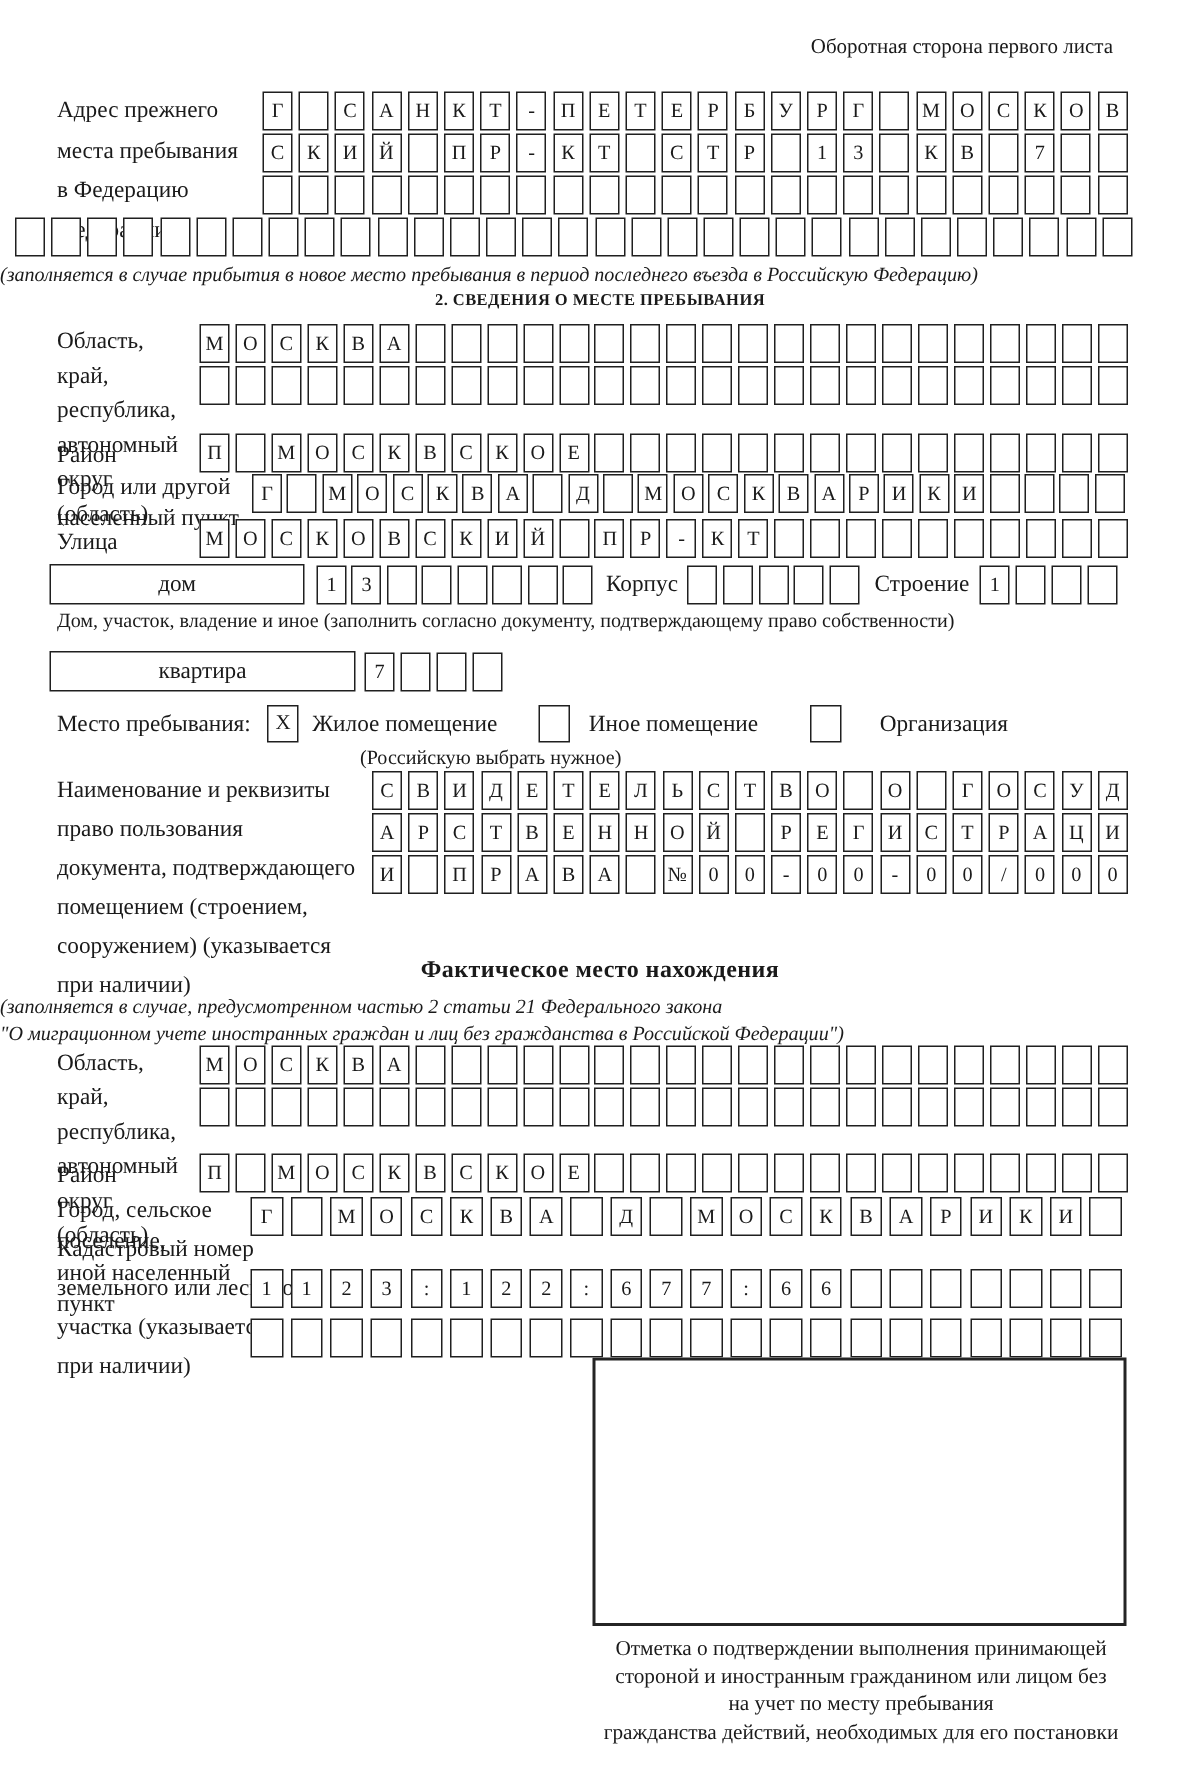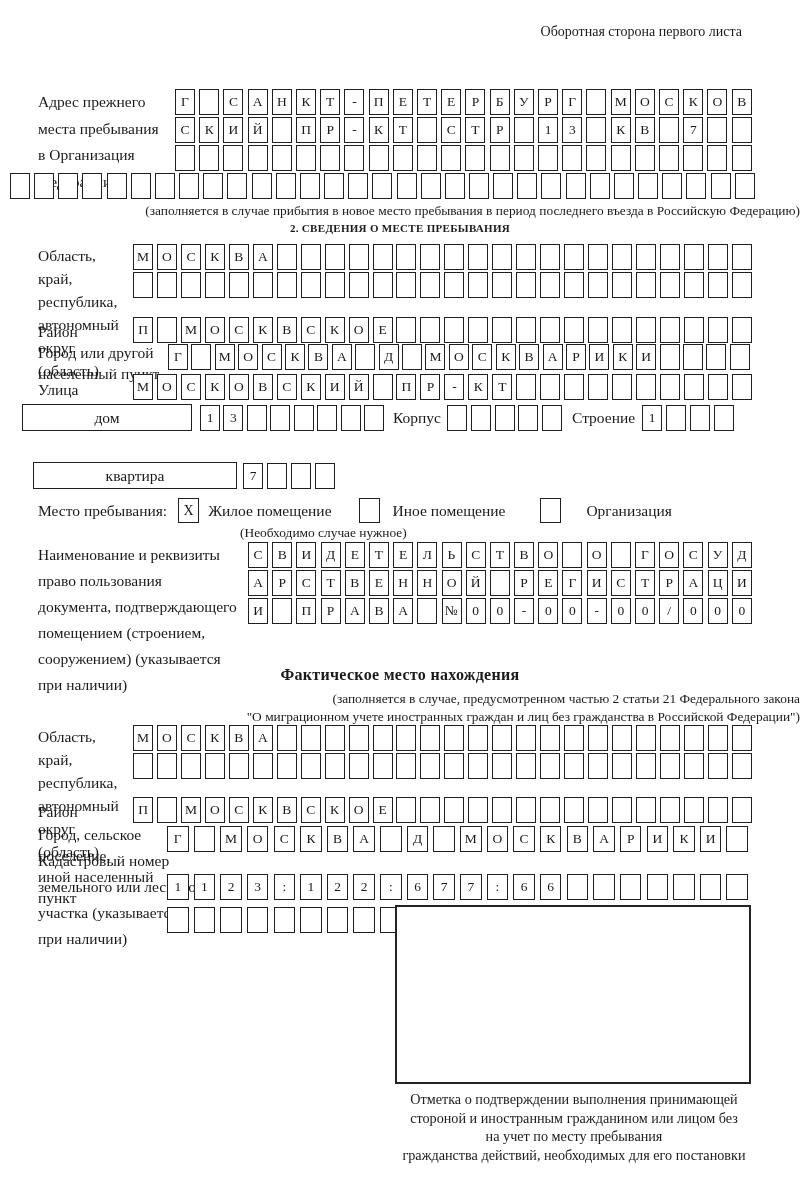--- a/index.html
+++ b/index.html
@@ -29,55 +29,55 @@
   .cw582{width:582px;}
   .cw744{width:745px;}
   .cw504{width:504px;}
   .cw581{width:581px;}
   .cw581 .cell{width:21.5px;}
   .cw184{width:184px;}
   .cw115{width:115px;}
   .cw92{width:92px;}
 
   .note{font-size:13.4px;}
-  .center{text-align:right;}
+  .center{text-align:left;font-style:italic;}
   .sect-title{font-weight:bold;font-size:11px;text-align:center;letter-spacing:.3px;}
 
   .widebox{
     box-sizing:border-box;border:1.8px solid #1f1f1f;height:27px;
     display:flex;align-items:center;justify-content:center;font-size:15.5px;background:#fff;flex:none;
   }
   .chkbox{
     box-sizing:border-box;border:1.8px solid #1f1f1f;width:21px;height:25px;flex:none;
     display:inline-flex;align-items:center;justify-content:center;font-size:14px;background:#fff;
   }
   .inline-lbl{font-size:15.5px;}
 
   .stampbox{
     position:absolute;left:395px;top:905px;width:356px;height:179px;
     box-sizing:border-box;border:2px solid #242424;background:#fff;
   }
   .stampcap{
     position:absolute;left:380px;top:1090px;width:388px;
     font-size:14.2px;line-height:18.6px;text-align:center;
   }
-  .abs{position:absolute;margin-top:28px;}
+  .abs{position:absolute;}
 </style>
 </head>
 <body>
 
 <div class="page">
 
   <div class="hdr">Оборотная сторона первого листа</div>
 
   <div class="fline abs" style="left:38px;top:61px;">
     <div class="flabel lh26" style="width:137px;">
         <div>Адрес прежнего</div>
         <div>места пребывания</div>
-        <div>в Организация</div>
+        <div>в Федерацию</div>
         <div>Федерации</div>
       </div>
     <div class="rowstack">
       <div class="cells cw576">
           <span class="cell">Г</span>
           <span class="cell"></span>
           <span class="cell">С</span>
           <span class="cell">А</span>
           <span class="cell">Н</span>
           <span class="cell">К</span>
@@ -343,21 +343,21 @@
       <span class="cell"></span>
       <span class="cell"></span>
       <span class="cell"></span>
       <span class="cell"></span>
       <span class="cell"></span>
       <span class="cell"></span>
       <span class="cell"></span>
       <span class="cell"></span>
     </div>
 
-  <div class="abs" style="left:22px;top:376px;width:730px;display:flex;align-items:center;">
+  <div class="abs" style="left:33px;top:376px;width:730px;display:flex;align-items:center;">
     <div class="widebox" style="width:170px;">дом</div>
     <div class="cells cw184" style="margin-left:8px;">
         <span class="cell">1</span>
         <span class="cell">3</span>
         <span class="cell"></span>
         <span class="cell"></span>
         <span class="cell"></span>
         <span class="cell"></span>
         <span class="cell"></span>
         <span class="cell"></span>
@@ -371,41 +371,42 @@
         <span class="cell"></span>
       </div>
     <div class="inline-lbl" style="margin-left:10px;">Строение</div>
     <div class="cells cw92" style="margin-left:7px;">
         <span class="cell">1</span>
         <span class="cell"></span>
         <span class="cell"></span>
         <span class="cell"></span>
       </div>
   </div>
+  <div class="note abs" style="left:38px;top:406px;">Дом, участок, владение и иное (заполнить согласно документу, подтверждающему право собственности)</div>
 
   <div class="abs" style="left:33px;top:434px;display:flex;align-items:flex-end;font-family:Liberation Serif, serif;">
     <div class="widebox" style="width:204px;">квартира</div>
     <div class="cells cw92" style="margin-left:6px;">
         <span class="cell">7</span>
         <span class="cell"></span>
         <span class="cell"></span>
         <span class="cell"></span>
       </div>
   </div>
 
   <div class="abs" style="left:38px;top:470px;display:flex;align-items:center;">
     <div class="inline-lbl">Место пребывания:</div>
     <span class="chkbox" style="margin-left:11px;">X</span>
     <div class="inline-lbl" style="margin-left:9px;">Жилое помещение</div>
     <span class="chkbox" style="margin-left:27px;"></span>
     <div class="inline-lbl" style="margin-left:13px;">Иное помещение</div>
     <span class="chkbox" style="margin-left:35px;"></span>
     <div class="inline-lbl" style="margin-left:25px;">Организация</div>
   </div>
-  <div class="note abs" style="left:240px;top:497px;">(Необходимо случае нужное)</div>
+  <div class="note abs" style="left:240px;top:497px;">(Российскую выбрать нужное)</div>
 
   <div class="fline abs" style="left:38px;top:514px;">
     <div class="flabel lh26q" style="width:210px;">
         <div>Наименование и реквизиты</div>
         <div>право пользования</div>
         <div>документа, подтверждающего</div>
         <div>помещением (строением,</div>
         <div>сооружением) (указывается</div>
         <div>при наличии)</div>
       </div>

